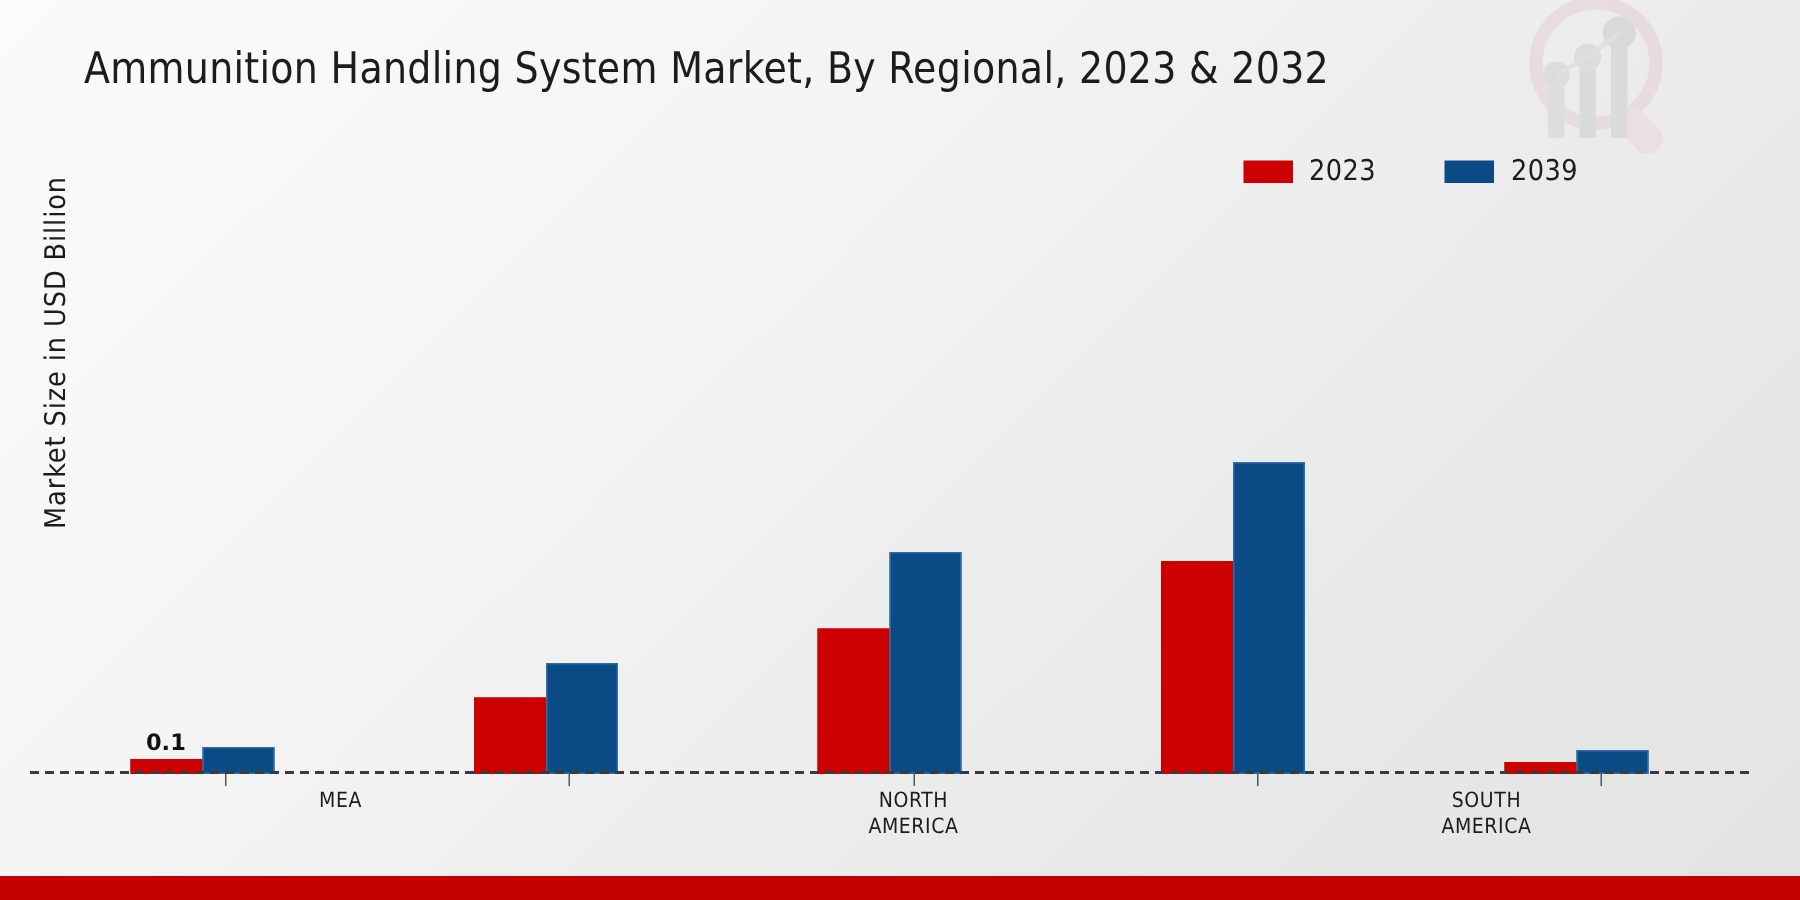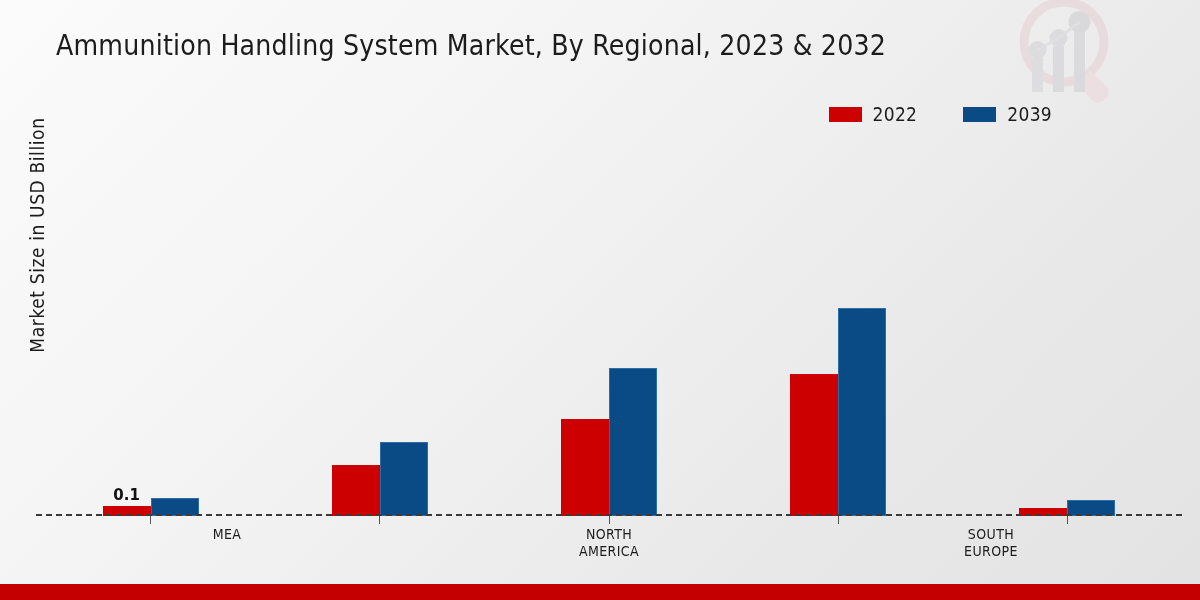--- a/index.html
+++ b/index.html
@@ -87,21 +87,21 @@
     font-size: 19px;
     font-family: "DejaVu Sans Condensed", "Liberation Sans Narrow", "Liberation Sans", sans-serif;
     color: #1c1c1c;
     letter-spacing: 0.6px;
     white-space: nowrap;
   }
 
   
   .plot {
     position: absolute;
-    left: 36px;
+    left: 20px;
     top: 130px;
     width: 1146px;
     height: 386px;
   }
 
   .baseline {
     position: absolute;
     left: 0;
     bottom: 0;
     width: 1146px;
@@ -218,21 +218,21 @@
         <path d="M29.5 56 L50.5 44 L71.5 28" fill="none" stroke="#d4d4d8" stroke-width="3"></path>
       </g>
     </svg>
   </div>
 
   <div class="chart-title">Ammunition Handling System Market, By Regional, 2023 &amp; 2032</div>
 
   <div class="legend">
     <div class="legend-item">
       <span class="legend-swatch" style="background:#cc0000;"></span>
-      <span class="legend-label">2022</span>
+      <span class="legend-label">2023</span>
     </div>
     <div class="legend-item">
       <span class="legend-swatch" style="background:#0a4a85;"></span>
       <span class="legend-label">2039</span>
     </div>
   </div>
 
   <div class="y-axis-title">Market Size in USD Billion</div>
 
   <div class="plot">
@@ -279,18 +279,18 @@
       <div class="tick-cell">
         <div class="tick-mark"></div>
       </div>
     </div>
 
   <div class="cat-labels" id="x-axis-labels">
       <div class="cat-cell">MEA</div>
       <div class="cat-cell">NORTH
 AMERICA</div>
       <div class="cat-cell">SOUTH
-EUROPE</div>
+AMERICA</div>
     </div>
 
   <div class="footer-bar"></div>
 
 </div>
 
 </body></html>

